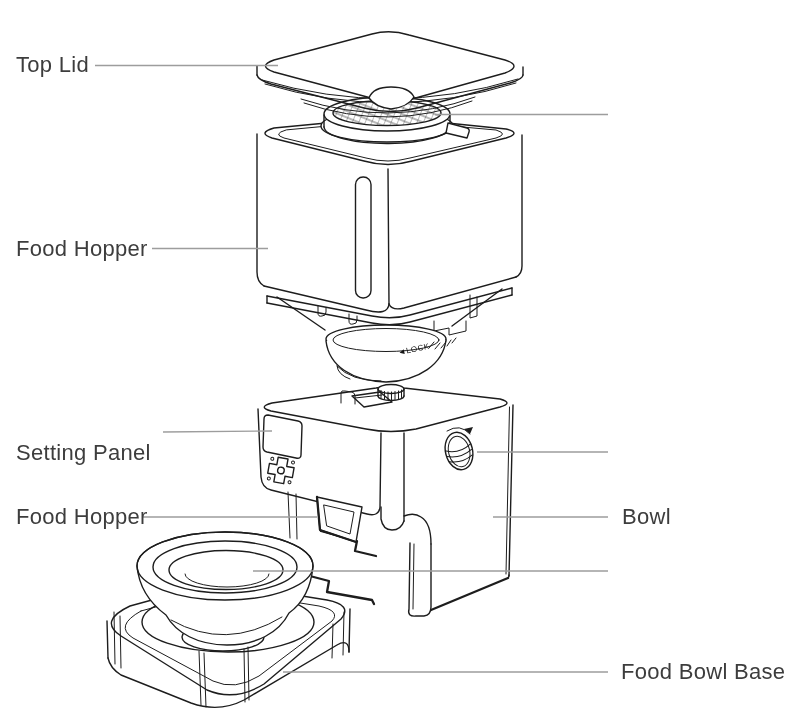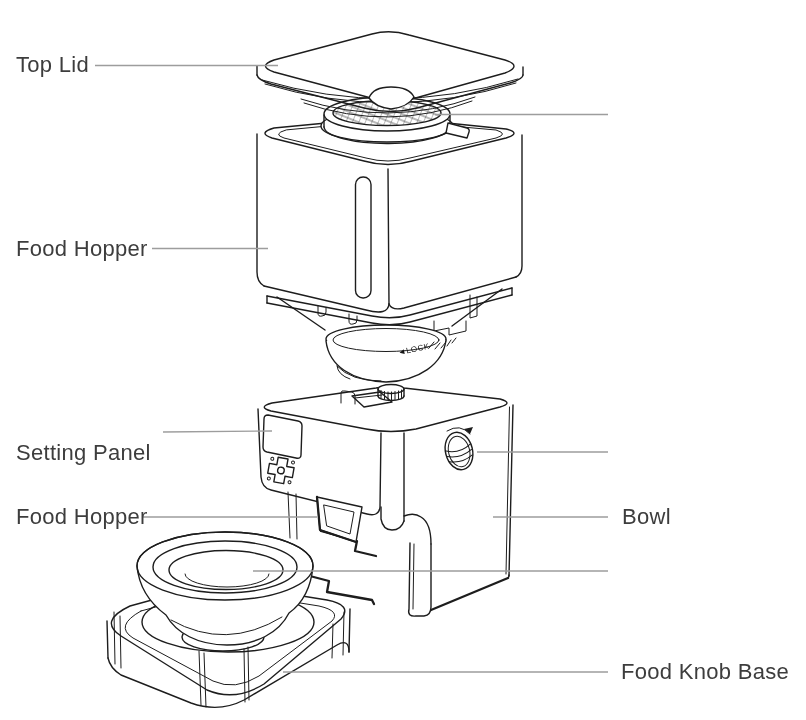--- a/index.html
+++ b/index.html
@@ -168,14 +168,14 @@
       <line class="leader" x1="253" y1="571" x2="608" y2="571"></line>
       <line class="leader" x1="283" y1="672" x2="608" y2="672"></line>
     </g>
   </svg>
 
   <div class="lbl" style="left:16px;top:52px">Top Lid</div>
   <div class="lbl" style="left:16px;top:236px">Food Hopper</div>
   <div class="lbl" style="left:16px;top:440px">Setting Panel</div>
   <div class="lbl" style="left:16px;top:504px">Food Hopper</div>
   <div class="lbl" style="left:622px;top:504px">Bowl</div>
-  <div class="lbl" style="left:621px;top:659px">Food Knob Base</div>
+  <div class="lbl" style="left:621px;top:659px">Food Bowl Base</div>
 </div>
 
 </body></html>

